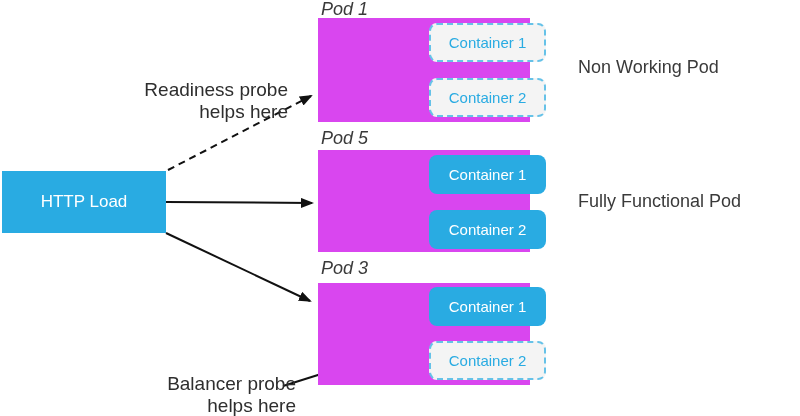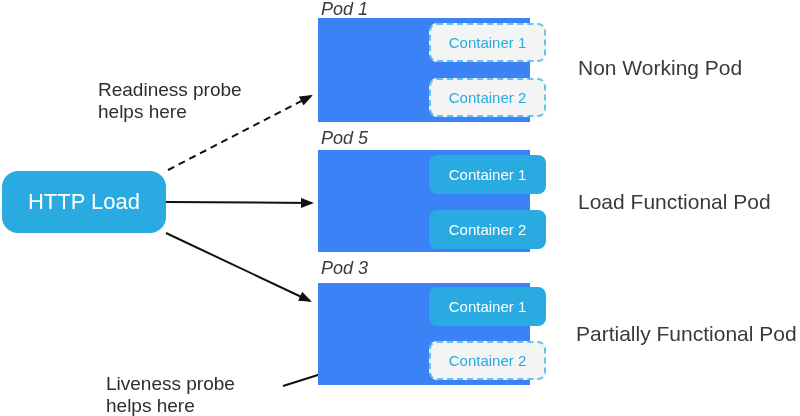--- a/index.html
+++ b/index.html
@@ -3,42 +3,42 @@
 <meta charset="utf-8">
 <style>
   html,body{margin:0;padding:0;background:#fff;}
   .canvas{
     position:relative;width:800px;height:416px;background:#ffffff;
     font-family:"Liberation Sans",sans-serif;overflow:hidden;
     color:#3a3a3a;
   }
   .lb{
     position:absolute;left:2px;top:171px;width:164px;height:62px;
-    background:#29abe2;border-radius:16px;
+    background:#29abe2;border-radius:0;
     display:flex;flex-direction:column;align-items:center;justify-content:center;
-    color:#fff;font-size:22px;line-height:24px;text-align:center;
+    color:#fff;font-size:17px;line-height:24px;text-align:center;
   }
   .pod-title{
     position:absolute;font-size:18px;line-height:18px;color:#3a3a3a;font-style:italic;
   }
   .pod-box{
-    position:absolute;left:318px;width:212px;height:104px;background:#3b82f6;
+    position:absolute;left:318px;width:212px;height:104px;background:#d946ef;
   }
   .container-chip{
     position:absolute;left:111px;width:117px;height:39px;box-sizing:border-box;
     border-radius:8px;display:flex;align-items:center;justify-content:center;
     font-size:15px;
   }
   .chip-solid{background:#29abe2;color:#ffffff;border:none;}
   .chip-dashed{background:#f4f4f4;color:#29abe2;border:2px dashed #66c2e8;}
   .caption{
-    position:absolute;font-size:21px;line-height:21px;color:#3a3a3a;white-space:nowrap;
+    position:absolute;font-size:18px;line-height:21px;color:#3a3a3a;white-space:nowrap;
   }
   .probe-note{
-    position:absolute;width:190px;text-align:left;
+    position:absolute;width:190px;text-align:right;
     font-size:19px;line-height:22px;color:#2e2e2e;
   }
   .arrow-layer{
     position:absolute;left:0;top:0;width:800px;height:416px;pointer-events:none;
   }
 </style>
 </head>
 <body>
 
 <div class="canvas">
@@ -61,38 +61,37 @@
 
   <div class="lb">
     <span>HTTP Load</span>
   </div>
 
   <div class="probe-note" style="left:98px;top:79px;">
     <div>Readiness probe</div>
     <div>helps here</div>
   </div>
   <div class="probe-note" style="left:106px;top:373px;">
-    <div>Liveness probe</div>
+    <div>Balancer probe</div>
     <div>helps here</div>
   </div>
 
   <div class="pod-title" style="left:321px;top:0px;">Pod 1</div>
   <div class="pod-box" style="top:18px;">
     <div class="container-chip chip-dashed" style="top:5px;">Container 1</div>
     <div class="container-chip chip-dashed" style="top:60px;">Container 2</div>
   </div>
   <div class="caption" style="left:578px;top:57px;">Non Working Pod</div>
 
   <div class="pod-title" style="left:321px;top:129px;">Pod 5</div>
   <div class="pod-box" style="top:150px;height:102px;">
     <div class="container-chip chip-solid" style="top:5px;">Container 1</div>
     <div class="container-chip chip-solid" style="top:60px;">Container 2</div>
   </div>
-  <div class="caption" style="left:578px;top:191px;">Load Functional Pod</div>
+  <div class="caption" style="left:578px;top:191px;">Fully Functional Pod</div>
 
   <div class="pod-title" style="left:321px;top:259px;">Pod 3</div>
   <div class="pod-box" style="top:283px;height:102px;">
     <div class="container-chip chip-solid" style="top:4px;">Container 1</div>
     <div class="container-chip chip-dashed" style="top:58px;">Container 2</div>
   </div>
-  <div class="caption" style="left:576px;top:323px;">Partially Functional Pod</div>
 
 </div>
 
 </body></html>

